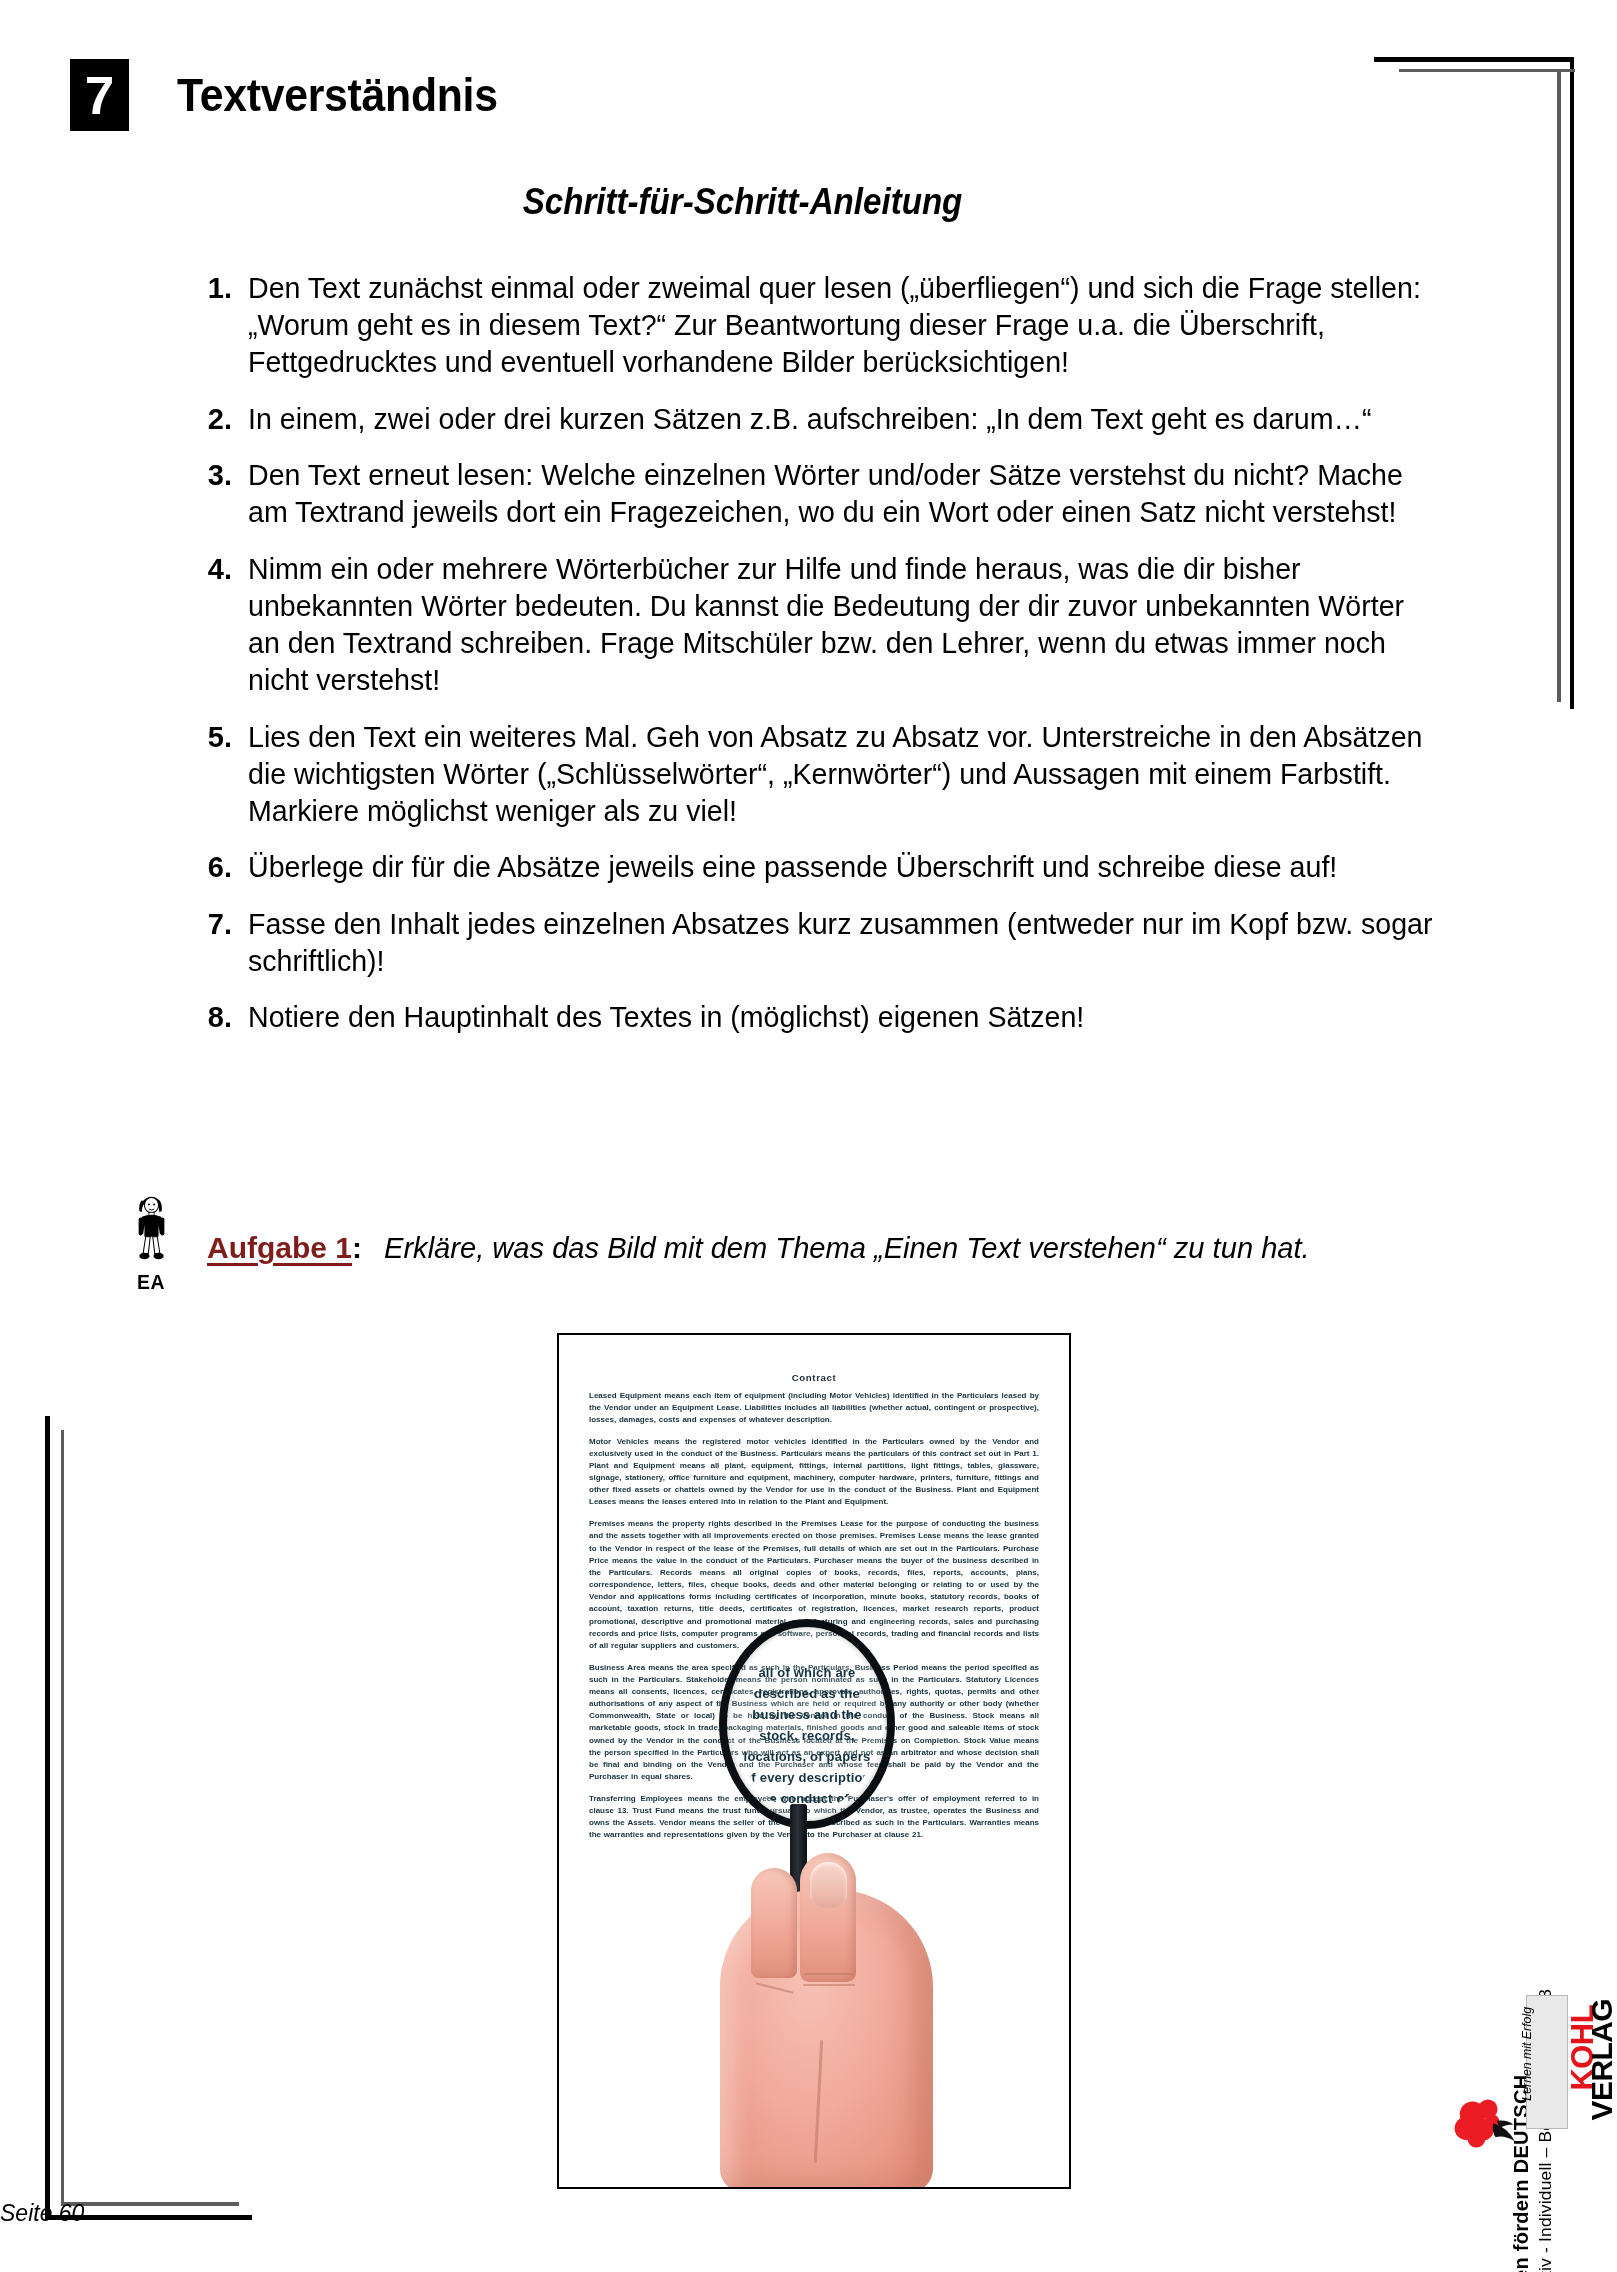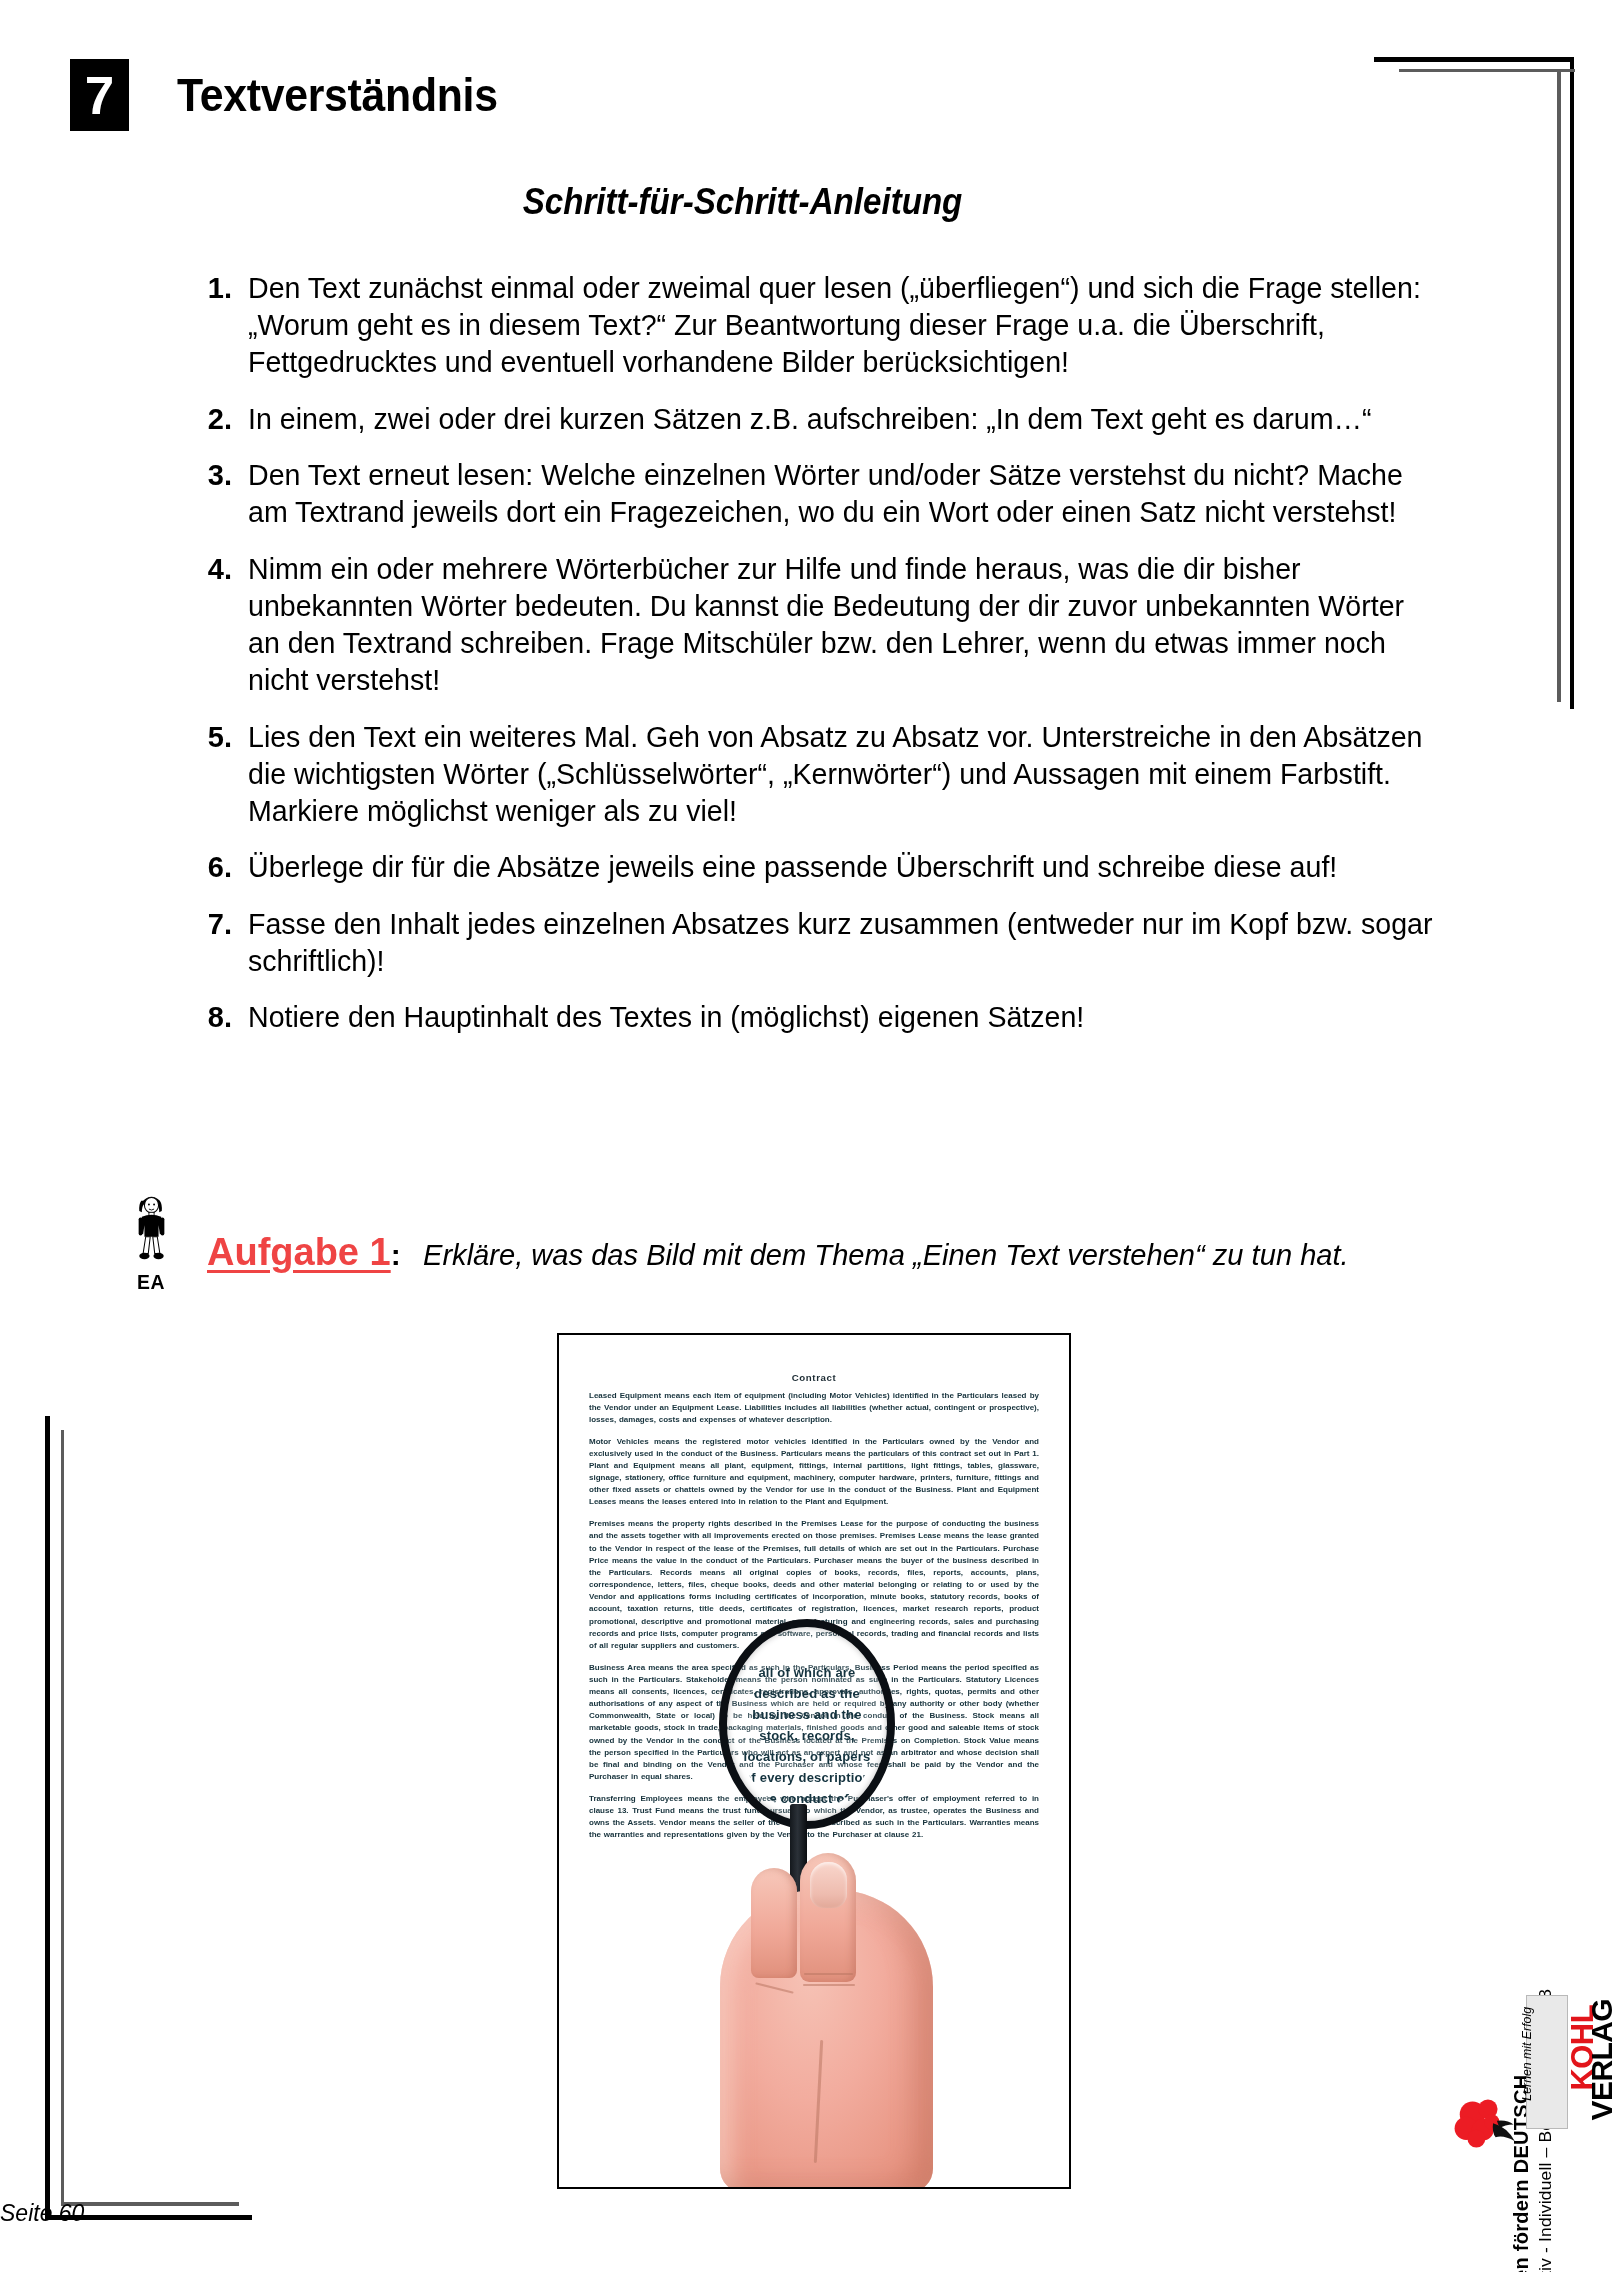--- a/index.html
+++ b/index.html
@@ -58,21 +58,21 @@
     transform:scaleX(0.985);transform-origin:left top;
   }
 
   
   .assignment{position:absolute;top:1214px;left:123px;width:1291px;}
   .ea-icon{position:absolute;left:0;top:-20.7px;width:56px;text-align:center;}
   .ea-icon svg{display:block;margin:0 auto;}
   .ea-label{font-size:19.4px;font-weight:bold;color:#000;margin-top:6px;letter-spacing:0.6px;}
   .assignment-row{margin-left:84px;display:flex;align-items:baseline;padding-top:17px;}
   .assignment-label{
-    font-size:38px;font-weight:bold;color:#ef4444;
+    font-size:30px;font-weight:bold;color:#7f1d1d;
     text-decoration:underline;text-underline-offset:5.2px;
     white-space:nowrap;
   }
   .assignment-colon{font-size:30px;font-weight:bold;color:#000;margin-right:22px;}
   .assignment-text{font-size:30px;font-style:italic;color:#000;transform:scaleX(0.97);transform-origin:left;}
 
   
   .picture{
     position:absolute;top:1333px;left:557px;width:510px;height:852px;
     border:2.6px solid #000;background:#fff;overflow:hidden;

